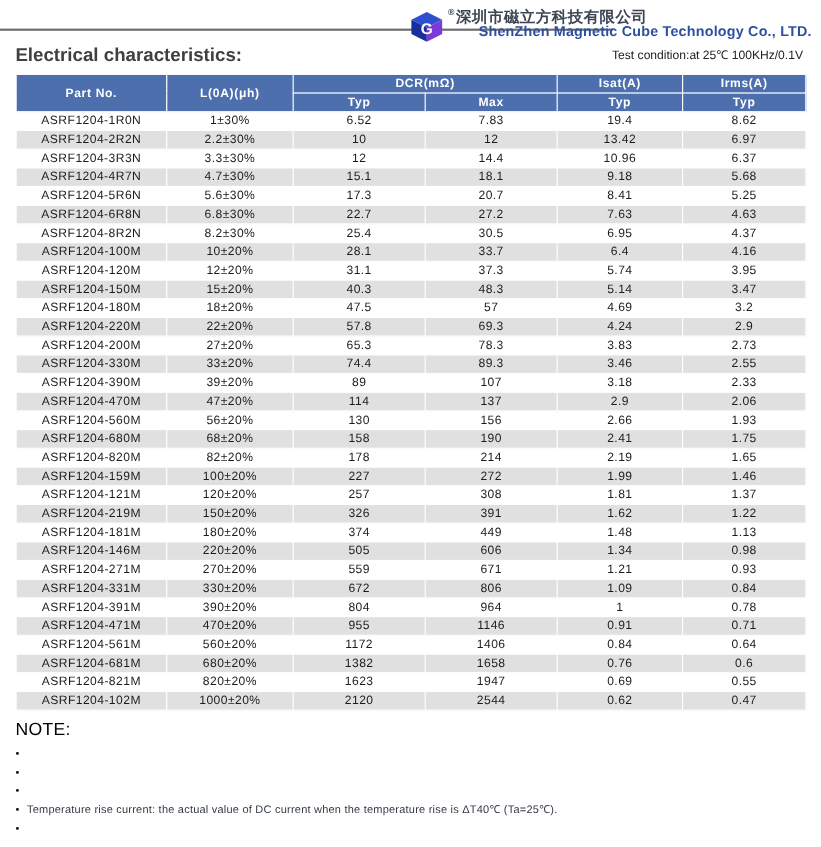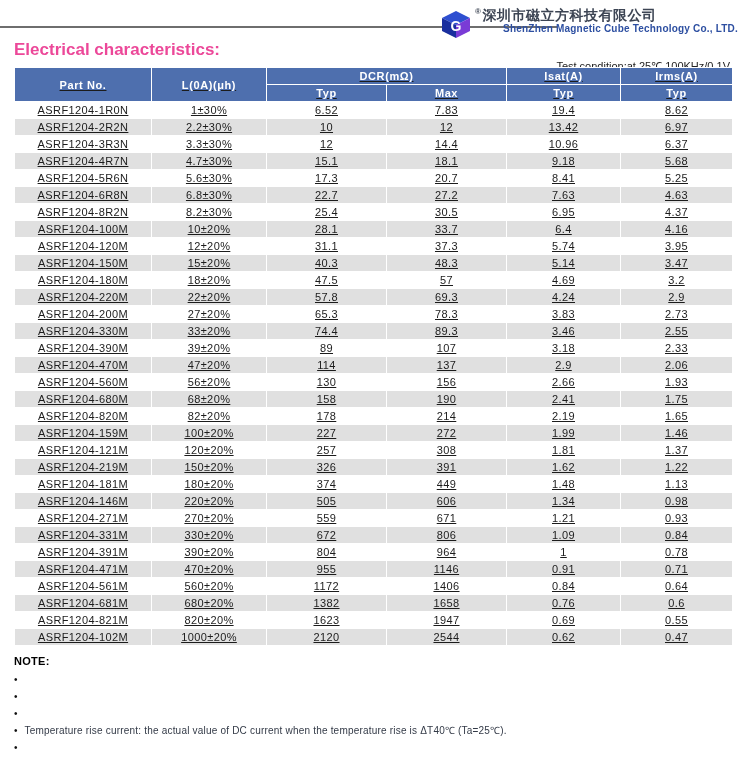--- a/index.html
+++ b/index.html
@@ -23,55 +23,55 @@
     display: flex; align-items: flex-start; gap: 3px;
   }
   .logo-mark { width: 32px; height: 30px; margin-top: 2px; }
   .logo-text-col { display: flex; flex-direction: column; align-items: flex-start; }
   .company-cn {
     font-size: 14px; font-weight: bold; color: #3d4554;
     letter-spacing: 0.5px; line-height: 17px; display: flex; align-items: flex-start;
   }
   .registered { font-size: 8px; vertical-align: top; margin-right: 1px; line-height: 10px; color: #3d4554; }
   .company-en {
-    font-size: 10px; font-weight: bold; color: #2d4fa1; line-height: 10px; letter-spacing: 0.2px; padding-left: 28px;
+    font-size: 13px; font-weight: bold; color: #2d4fa1; line-height: 10px; letter-spacing: 0.2px; padding-left: 28px;
   }
 
   
   .page-title {
     position: absolute; top: 40px; left: 14px;
-    font-size: 17px; font-weight: bold; color: #ec4899;
+    font-size: 17px; font-weight: bold; color: #404040;
   }
   .test-condition {
-    position: absolute; top: 58px; right: 16px;
+    position: absolute; top: 42px; right: 16px;
     font-size: 11px; color: #222;
   }
 
   
   table.spec {
     position: absolute; top: 67px; left: 14px;
-    width: 718px; border-collapse: collapse; table-layout: fixed; text-decoration: underline;
+    width: 718px; border-collapse: collapse; table-layout: fixed;
   }
   table.spec th {
     background: #4e6fae; color: #fff;
     font-size: 11px; font-weight: bold; letter-spacing: 0.6px;
     border: 1px solid #ffffff;
     height: 17px; text-align: center; vertical-align: middle;
   }
   table.spec td {
     font-size: 11px; color: #1c1c1c; letter-spacing: 0.4px;
     border: 1px solid #ffffff;
     height: 17px; text-align: center; vertical-align: middle;
     background: #ffffff;
   }
   table.spec tr.alt td { background: #e0e0e0; }
 
   
   .notes { position: absolute; top: 655px; left: 14px; width: 700px; }
-  .notes-heading { font-size: 11px; font-weight: bold; color: #000; margin-bottom: 6px; letter-spacing: 0.3px; }
+  .notes-heading { font-size: 16px; font-weight: normal; color: #000; margin-bottom: 6px; letter-spacing: 0.3px; }
   .note-item { display: flex; gap: 7px; margin-bottom: 4px; }
   .note-bullet { font-size: 10px; color: #111; line-height: 13px; }
   .note-text { font-size: 10px; color: #333a47; line-height: 13px; white-space: pre-line; letter-spacing: 0.2px; }
 </style>
 </head>
 <body>
 
 <div class="page">
 
   <div class="top-rule"></div>

